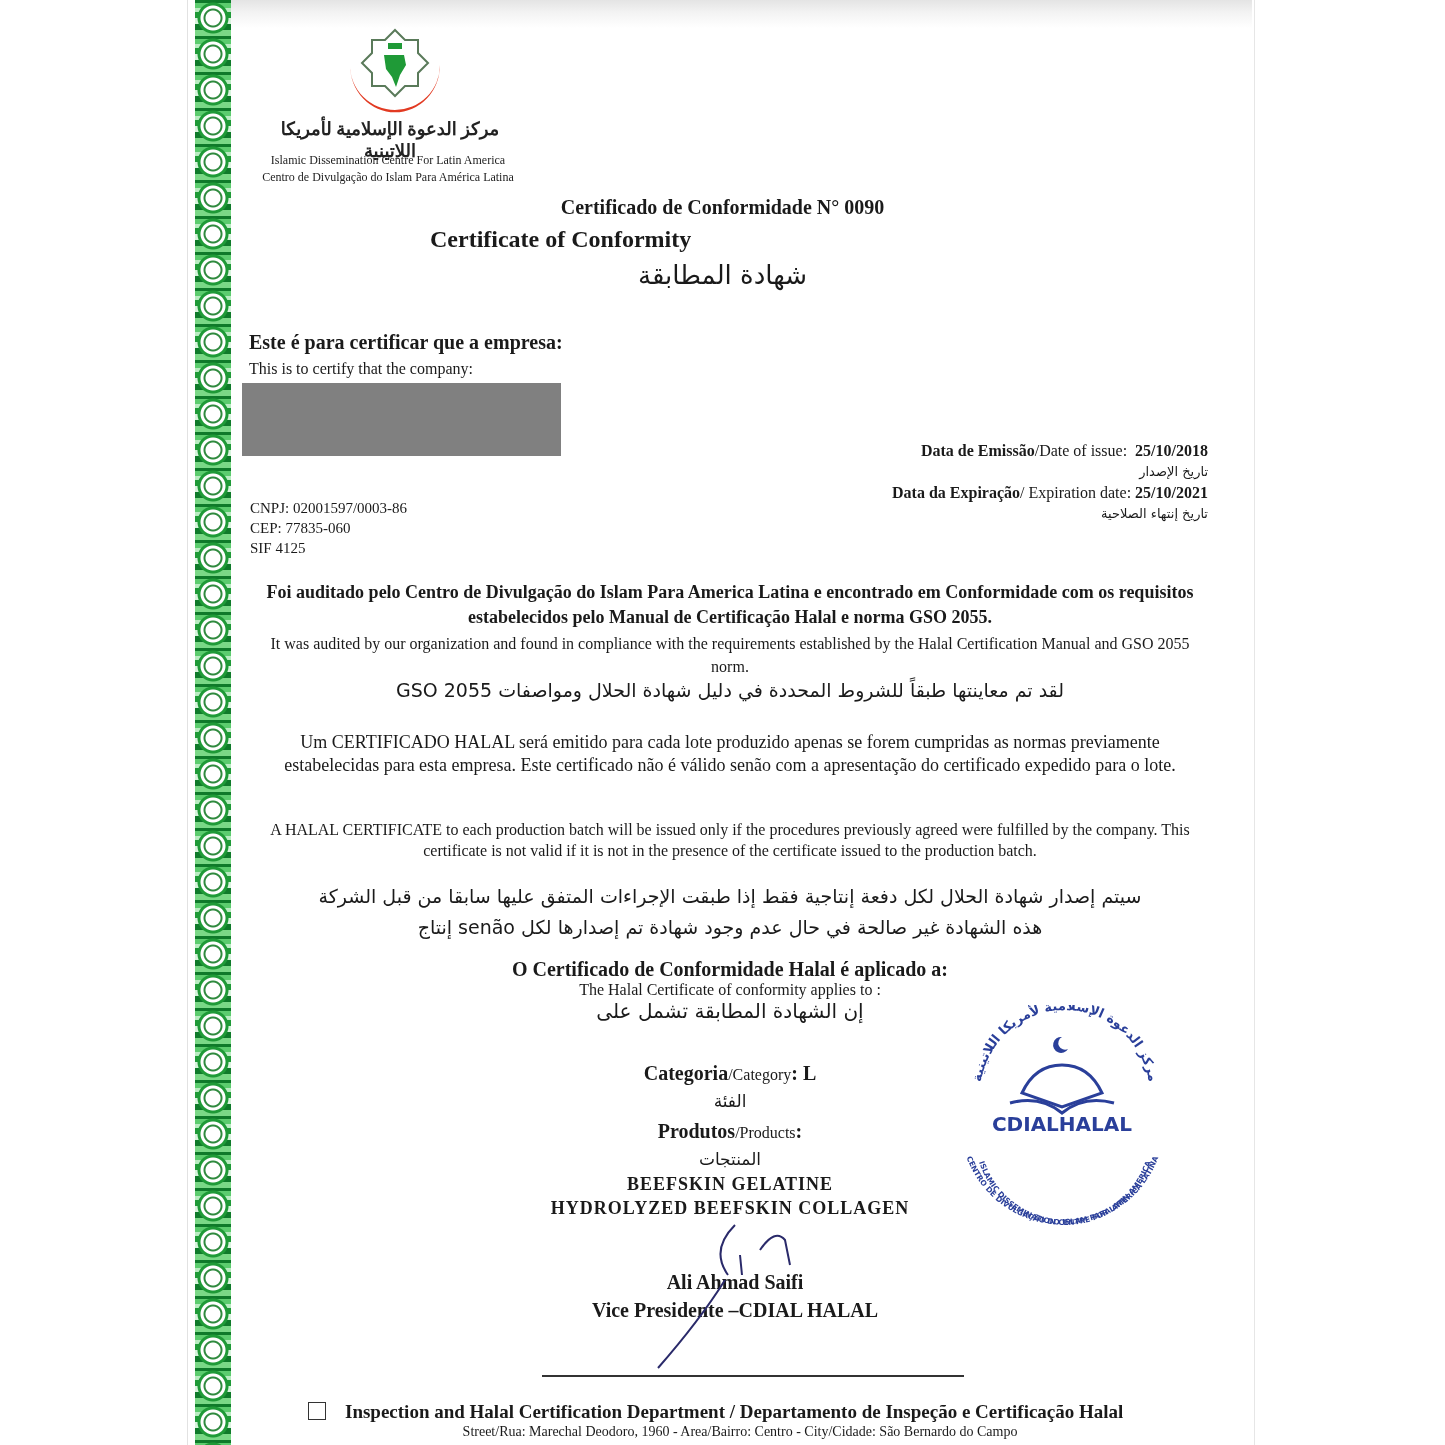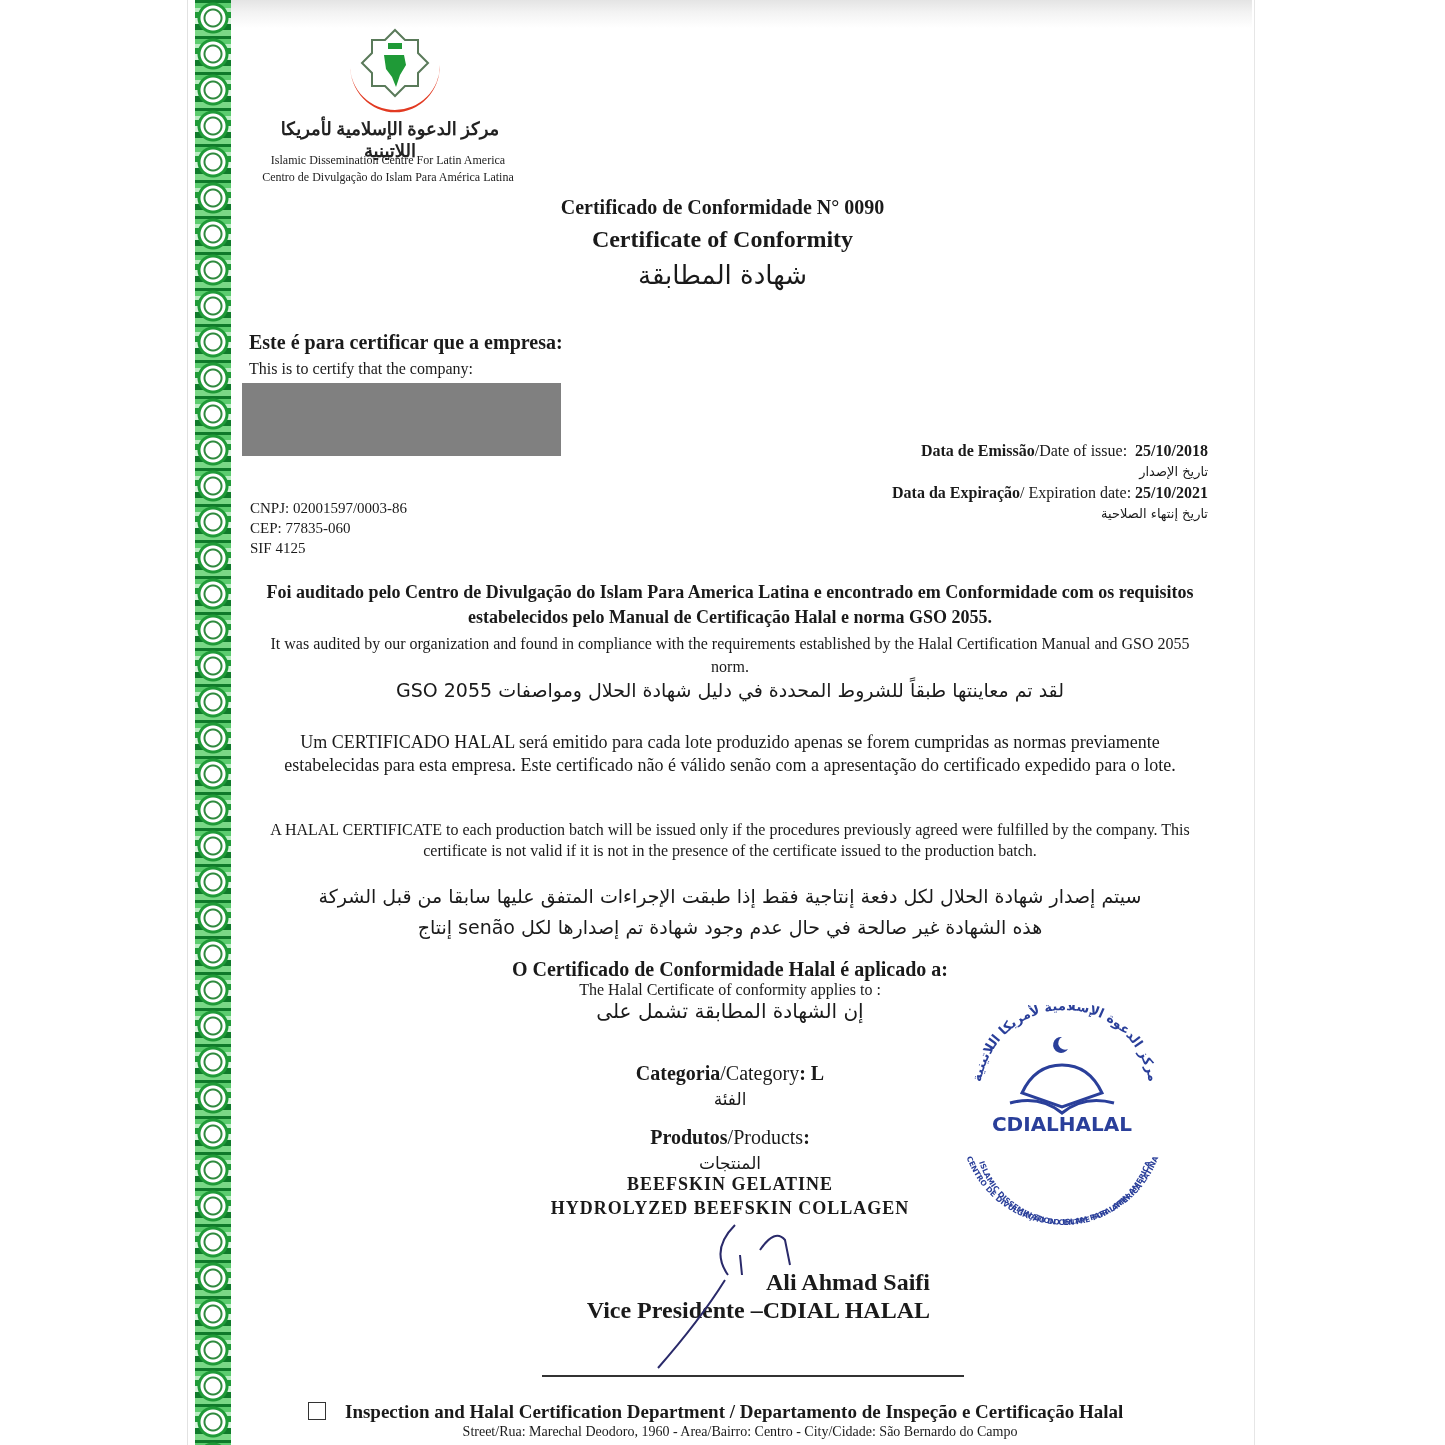--- a/index.html
+++ b/index.html
@@ -10,21 +10,21 @@
     background:
       radial-gradient(circle at 50% 50%, #ffffff 0 7px, #2f8a3e 8px 9px, #ffffff 10px 12px, #1f9a37 13px 15px, transparent 16px) 0 0/36px 36px,
       repeating-linear-gradient(180deg,#0f7a2a 0 3px,#5ccc6e 3px 8px,#b8ecc0 8px 12px,#1f9a37 12px 18px,#d6f3db 18px 24px,#0f7a2a 24px 30px,#7ad886 30px 36px);
   }
   .abs { position:absolute; }
   .logo { left:340px; top:25px; width:110px; height:95px; }
   .org-arabic { left:275px; top:118px; width:230px; height:30px; font-size:18px; font-weight:bold; letter-spacing:1px; direction:rtl; text-align:center; color:#222; }
   .org-en { left:248px; top:153px; width:280px; text-align:center; font-size:12px; color:#222; }
   .org-pt { left:248px; top:170px; width:280px; text-align:center; font-size:12px; color:#222; }
   .cert-no { left:430px; top:196px; width:585px; text-align:center; font-size:20px; font-weight:bold; }
-  .cert-title { left:430px; top:226px; width:585px; text-align:center; font-size:24px; font-weight:bold; }
+  .cert-title { left:430px; top:226px; width:585px; font-size:24px; font-weight:bold; }
   .cert-ar { left:430px; top:260px; width:585px; text-align:center; font-size:26px; direction:rtl; font-family:"DejaVu Sans", sans-serif; }
   .certify-pt { left:249px; top:331px; font-size:20px; font-weight:bold; }
   .certify-en { left:249px; top:360px; font-size:16px; }
   .redact { left:242px; top:383px; width:319px; height:73px; background:#808080; }
   .ids { left:250px; top:498px; font-size:15px; line-height:20px; }
   .dates { left:780px; top:440px; width:428px; text-align:right; font-size:16px; line-height:21px; }
   .dates .ar { font-family:"DejaVu Sans", sans-serif; font-size:13px; direction:rtl; }
   .b { font-weight:bold; }
   .para { left:250px; width:960px; text-align:center; }
   .p1 { top:580px; font-size:18px; font-weight:bold; line-height:25px; }
@@ -32,25 +32,25 @@
   .p1ar { top:679px; font-size:19px; direction:rtl; font-family:"DejaVu Sans", sans-serif; }
   .p2 { top:731px; font-size:18px; font-weight:normal; line-height:23px; padding:0 20px; box-sizing:border-box; }
   .p2en { top:819px; font-size:16px; line-height:21px; }
   .p2ar { top:881px; font-size:19px; line-height:31px; direction:rtl; font-family:"DejaVu Sans", sans-serif; padding:0 60px; box-sizing:border-box; }
   .applies { left:430px; top:958px; width:600px; text-align:center; }
   .applies .pt { font-size:20px; font-weight:bold; }
   .applies .en { font-size:16px; }
   .applies .ar { font-size:20px; direction:rtl; font-family:"DejaVu Sans", sans-serif; }
   .cat { left:530px; top:1060px; width:400px; text-align:center; line-height:26px; }
   .cat .lbl { font-size:20px; font-weight:bold; }
-  .cat .small { font-size:20px; font-weight:normal;text-align:center; }
+  .cat .small { font-size:16px; font-weight:normal;text-align:center; }
   .cat .ar { font-size:17px; direction:rtl; font-family:"DejaVu Sans", sans-serif; }
   .prods { left:530px; top:1172px; width:400px; text-align:center; font-size:18px; font-weight:bold; letter-spacing:1px; line-height:24px; }
   .stamp { left:950px; top:1005px; width:225px; height:225px; }
-  .signer { left:540px; top:1268px; width:390px; text-align:right; font-size:24px; font-weight:bold; line-height:28px; }
+  .signer { left:540px; top:1268px; width:390px; text-align:center; font-size:20px; font-weight:bold; line-height:28px; }
   .signature { left:640px; top:1220px; width:160px; height:150px; }
   .sigline { left:542px; top:1375px; width:422px; height:2px; background:#333; }
   .footer-check { left:308px; top:1402px; width:16px; height:16px; border:1.5px solid #333; background:#fff; }
   .footer-title { left:345px; top:1401px; font-size:19px; font-weight:bold; }
   .footer-addr { left:300px; top:1424px; width:880px; text-align:center; font-size:14px; }
 </style>
 </head>
 <body>
 
 <div class="page"></div>
@@ -104,21 +104,21 @@
 
 <div class="abs applies">
   <div class="pt">O Certificado de Conformidade Halal é aplicado a:</div>
   <div class="en">The  Halal Certificate of conformity applies to :</div>
   <div class="ar">إن الشهادة المطابقة تشمل على</div>
 </div>
 
 <div class="abs cat">
   <div class="lbl"><span>Categoria</span><span class="small">/Category</span><span>: L</span></div>
   <div class="ar">الفئة</div>
-  <div class="lbl" style="margin-top:12px"><span>Produtos</span><span class="small">/Products</span><span>:</span></div>
+  <div class="lbl" style="margin-top:4px"><span>Produtos</span><span class="small">/Products</span><span>:</span></div>
   <div class="ar">المنتجات</div>
 </div>
 <div class="abs prods">
   <div>BEEFSKIN GELATINE</div>
   <div>HYDROLYZED BEEFSKIN COLLAGEN</div>
 </div>
 
 <svg class="abs stamp" viewBox="0 0 225 225">
   <defs>
     <path id="arcTop" d="M30 90 A85 85 0 0 1 200 90"></path>

